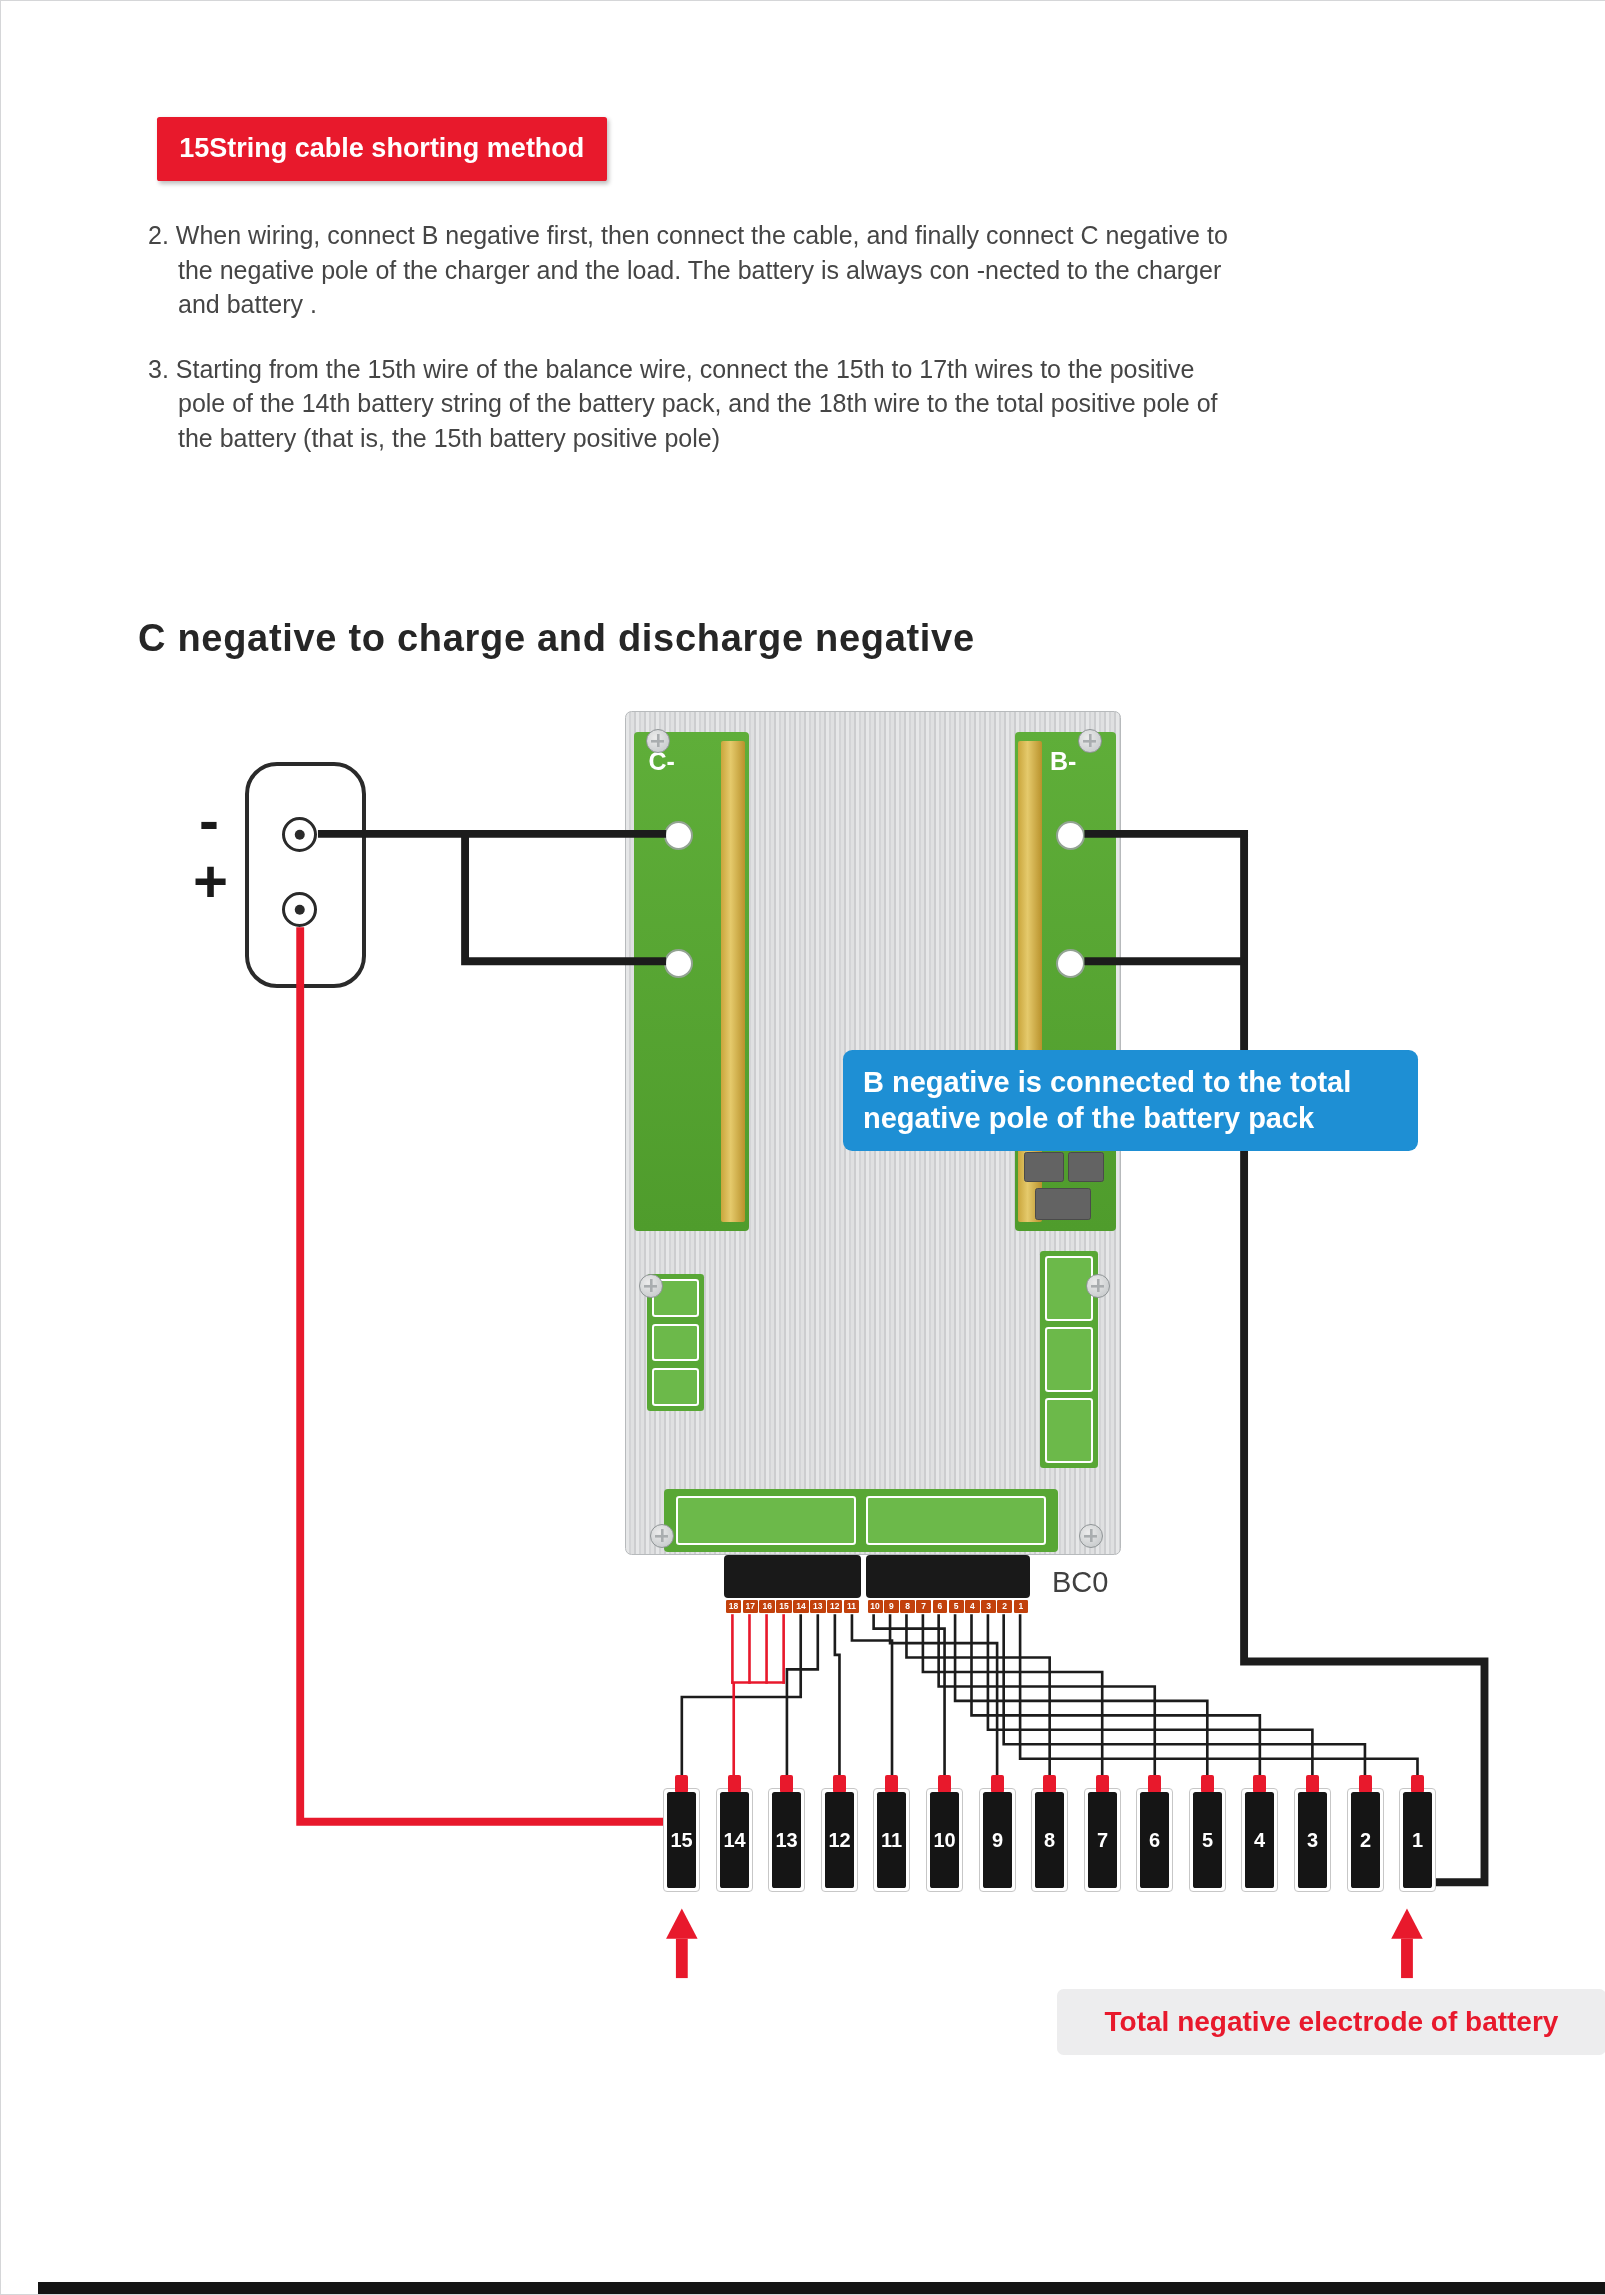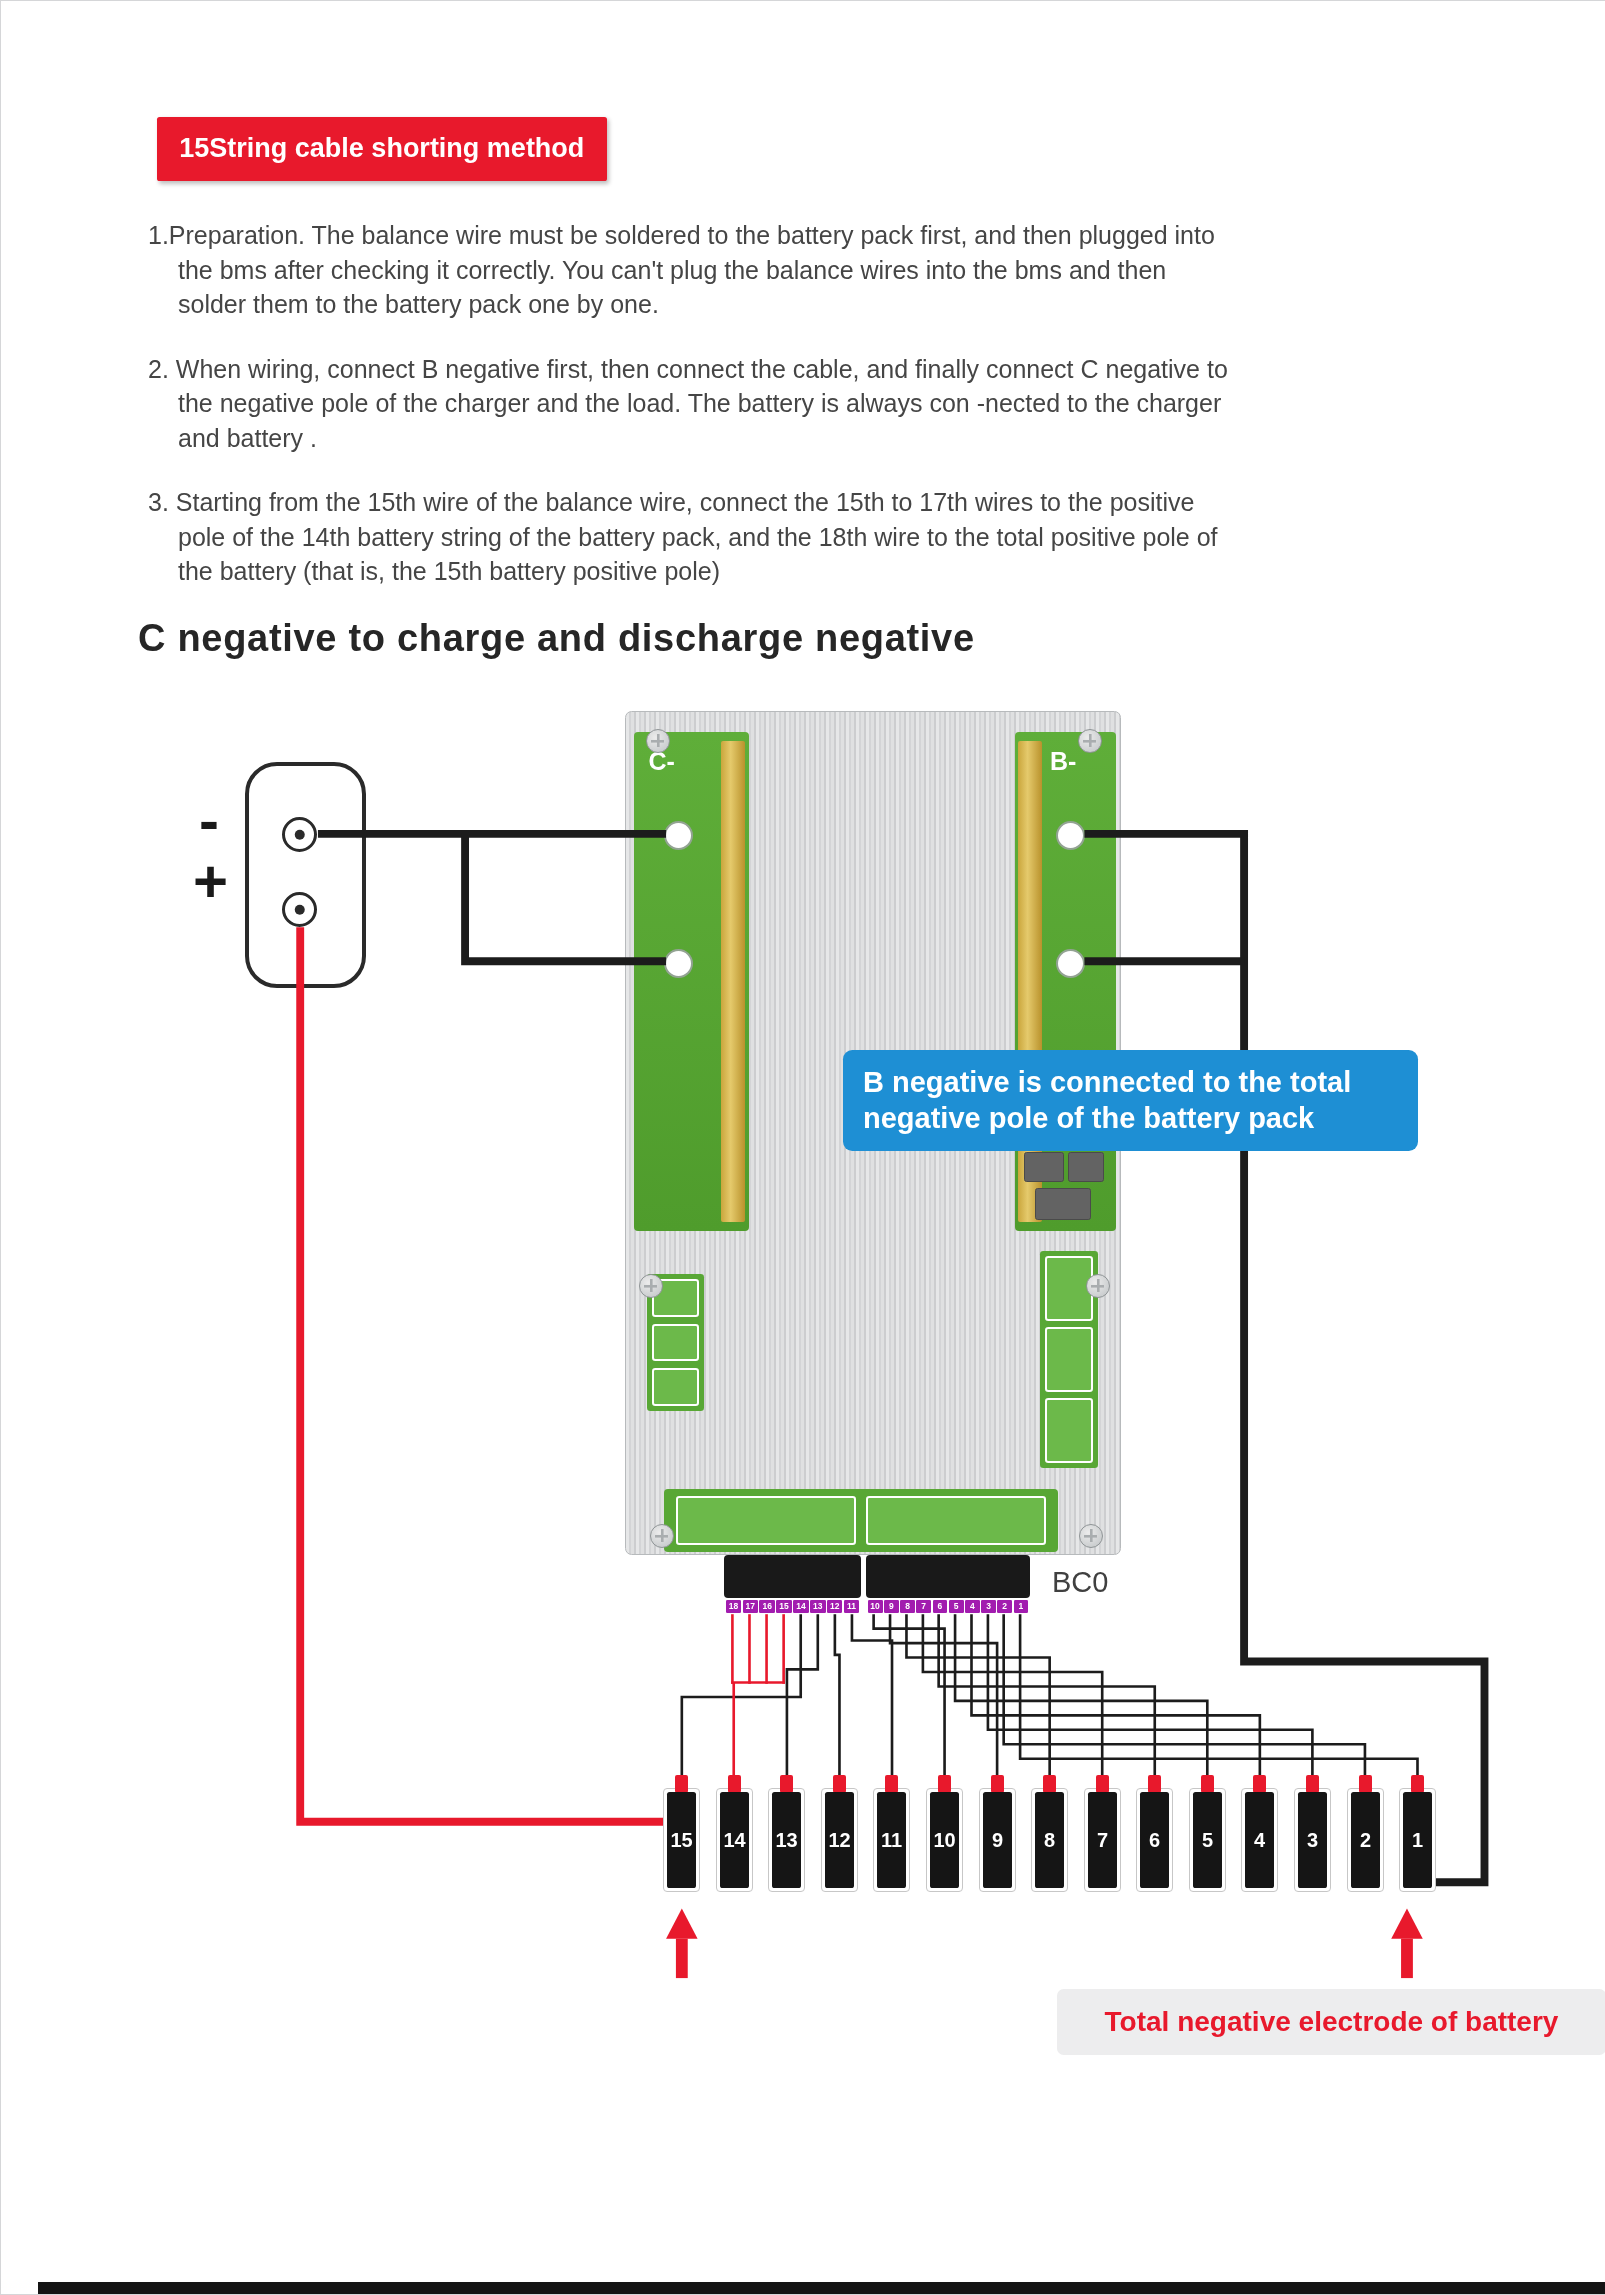--- a/index.html
+++ b/index.html
@@ -42,21 +42,21 @@
   .pindot{position:absolute;width:10.5px;height:10.5px;background:#2a2a2a;border-radius:50%;left:50%;top:50%;transform:translate(-50%,-50%);}
   .sign{position:absolute;color:#1a1a1a;font-weight:bold;font-size:60px;z-index:2;line-height:1;}
 
   
   .wires{position:absolute;left:0;top:0;z-index:2;pointer-events:none;}
   .wires polyline{fill:none;}
 
   
   .cblock{position:absolute;top:1554px;height:43px;background:#191919;border-radius:4px;z-index:2;}
   .pinrow{position:absolute;top:1599px;display:flex;z-index:3;}
-  .pinrow span{flex:1;display:block;background:#a21caf;color:#fff;font-weight:bold;font-size:8.5px;height:13px;line-height:13px;
+  .pinrow span{flex:1;display:block;background:#c2410c;color:#fff;font-weight:bold;font-size:8.5px;height:13px;line-height:13px;
                text-align:center;margin:0 0.7px;border-radius:1.3px;}
   .bc0{position:absolute;left:1051px;top:1565px;color:#404040;font-weight:normal;font-size:29px;z-index:3;}
 
   
   .battery{position:absolute;top:1787px;width:37px;height:104px;background:#fff;border:1.3px solid #c7c7c7;border-radius:4px;box-sizing:border-box;z-index:3;}
   .btab{position:absolute;top:-14.5px;left:10.5px;width:13px;height:18.4px;background:#e8192c;border-radius:2px;}
   .bnum{position:absolute;left:3.3px;right:3.3px;top:2.6px;bottom:2.6px;background:#151515;border-radius:2.6px;color:#fff;
         font-size:20px;font-weight:bold;display:flex;align-items:center;justify-content:center;}
 
   
@@ -72,21 +72,20 @@
 
   .bottom-bar{position:absolute;left:37px;top:2281px;width:1569px;height:14.5px;background:#141414;}
 </style>
 </head>
 <body>
 
 <div class="page">
 
   <div class="badge">15String cable shorting method</div>
   <div class="steps">
-    <div class="step">1.Preparation. The balance wire must be soldered to the battery pack first, and then plugged into the bms after checking it correctly. You can't plug the balance wires into the bms and then solder them to the battery pack one by one.</div>
     <div class="step">2. When wiring, connect B negative first, then connect the cable, and finally connect C negative to the negative pole of the charger and the load. The battery is always con -nected to the charger and battery .</div>
     <div class="step">3. Starting from the 15th wire of the balance wire, connect the 15th to 17th wires to the positive pole of the 14th battery string of the battery pack, and the 18th wire to the total positive pole of the battery (that is, the 15th battery positive pole)</div>
   </div>
   <div class="section-title">C negative to charge and discharge negative</div>
 
   <div class="board">
     <div class="panel panel-left">
       <div class="pcb-label" style="left:14.5px;top:14.5px;">C-</div>
       <div class="gold" style="left:87px;"></div>
       <div class="hole" style="left:30px;top:89px;"></div>

